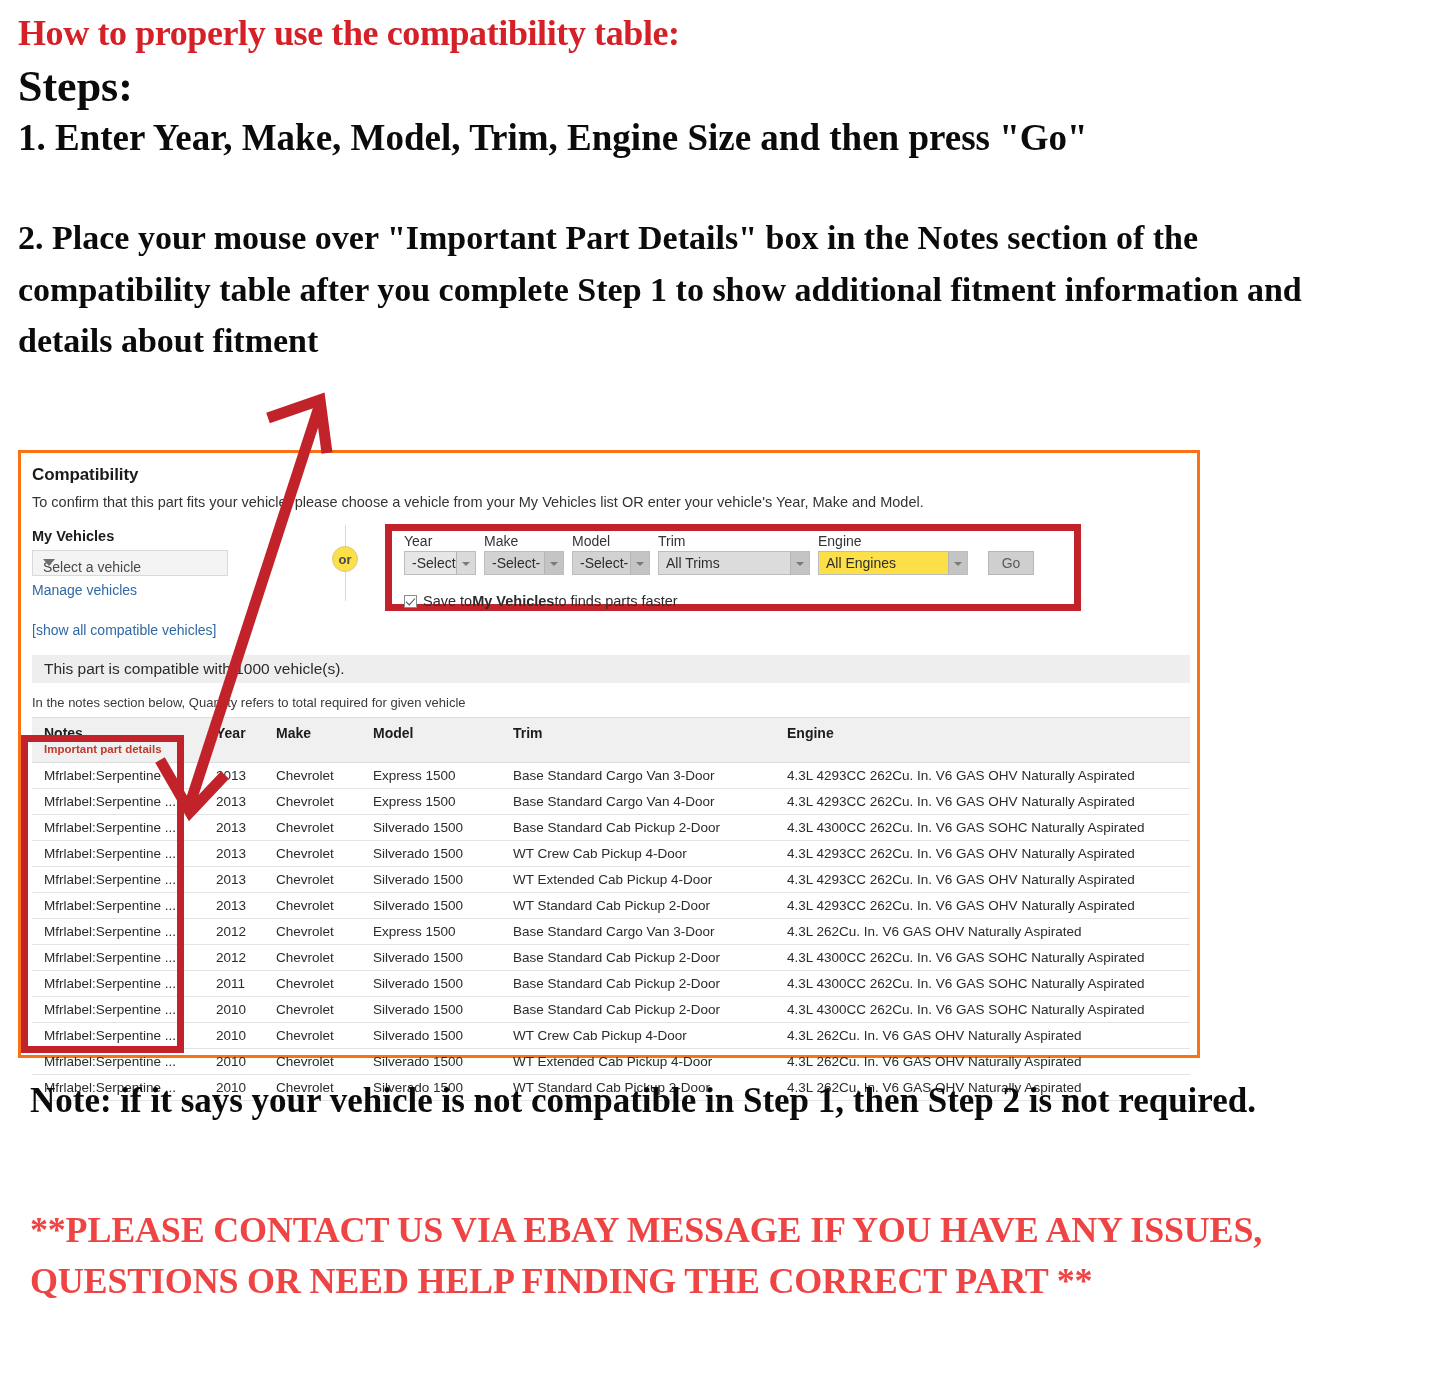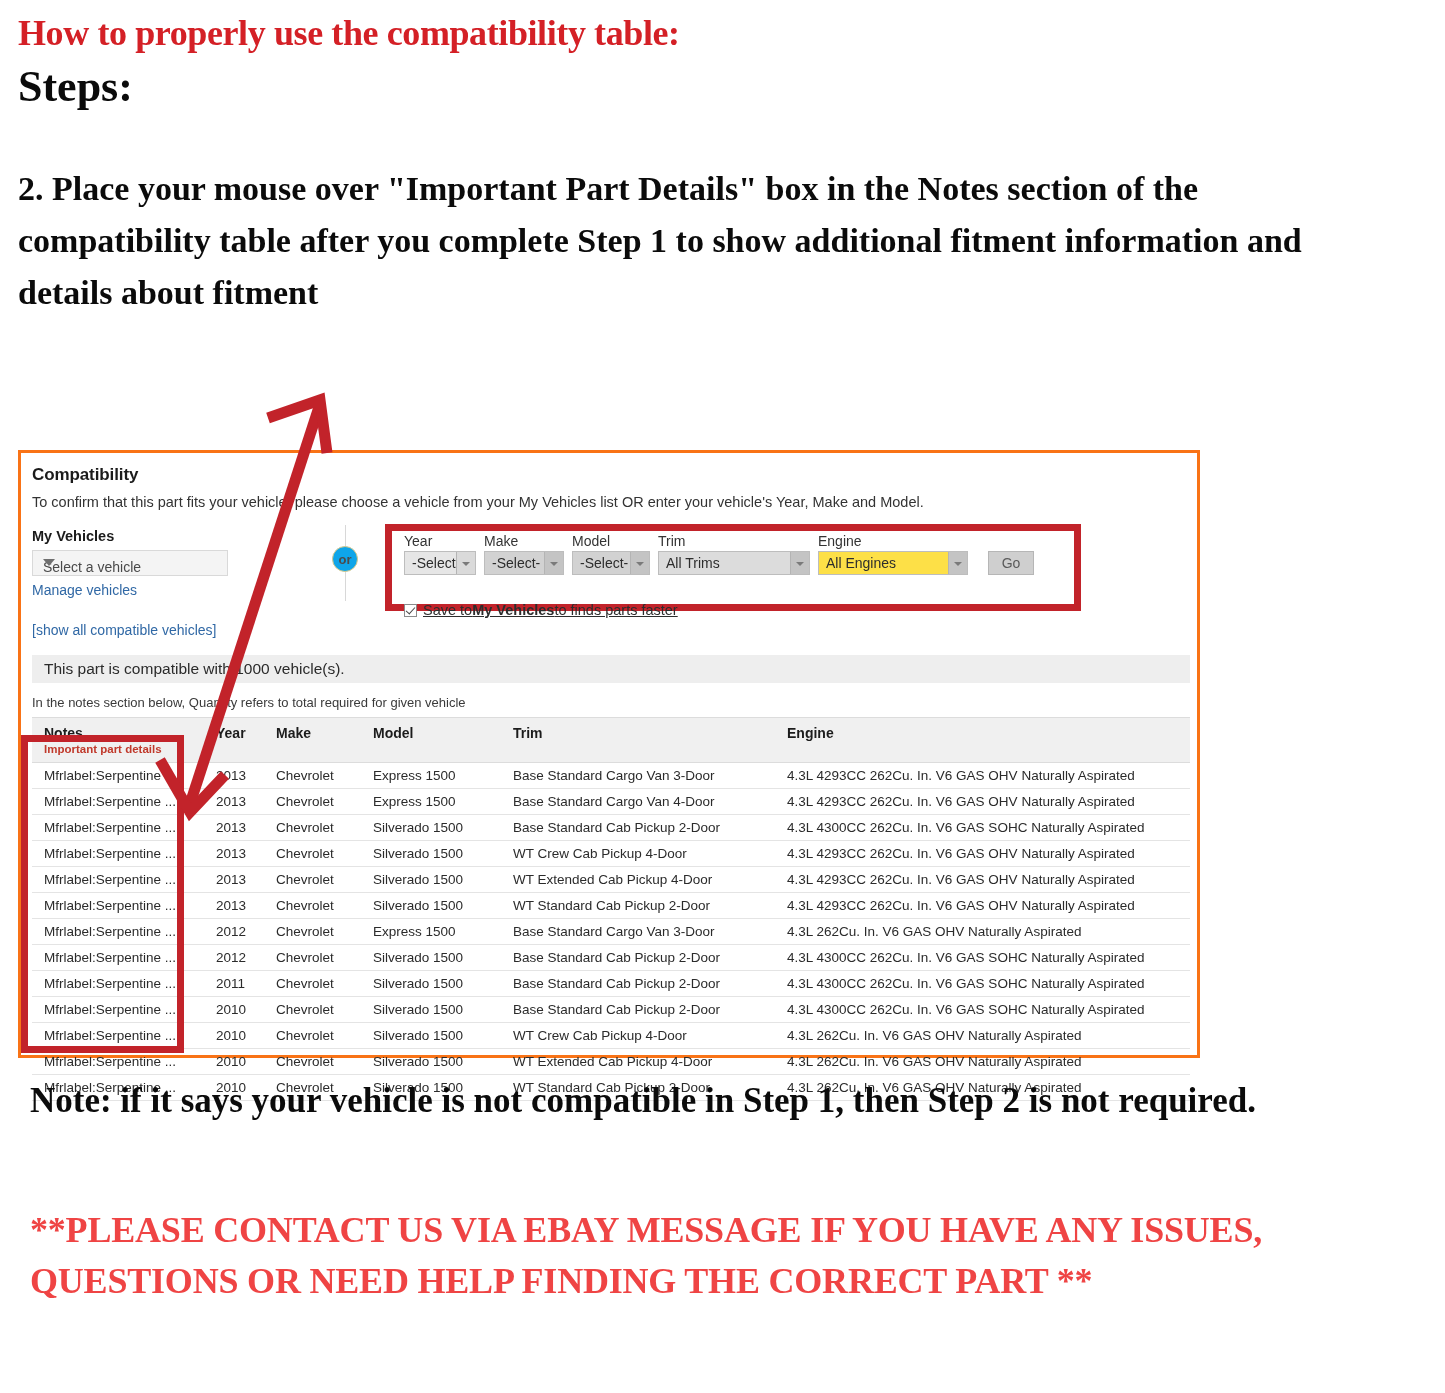--- a/index.html
+++ b/index.html
@@ -130,21 +130,21 @@
     left: 19px; top: 0;
     width: 1px; height: 76px;
     background: #d8d8d8;
   }
   .or-circle {
     position: absolute;
     left: 6px; top: 21px;
     width: 26px; height: 26px;
     border-radius: 50%;
     border: 1px solid #d9c98a;
-    background: #0ea5e9;
+    background: #fde047;
     color: #4a4a4a;
     font-size: 13px;
     font-weight: bold;
     text-align: center;
     line-height: 25px;
     box-sizing: border-box;
   }
 
   
   .finder-highlight {
@@ -214,26 +214,25 @@
     border: 1px solid #b6b6b6;
     font-size: 14px;
     color: #5a5a5a;
     text-align: center;
     line-height: 23px;
     box-sizing: border-box;
     margin-left: 12px;
     margin-bottom: 0;
   }
   .save-row {
-    margin-top: 27px;
+    margin-top: 18px;
     display: flex;
     align-items: center;
     font-size: 14.5px;
     color: #2d2d2d;
-    text-decoration: underline;
   }
   .chk {
     width: 13px; height: 13px;
     border: 1px solid #8b8b8b;
     background: #ffffff;
     position: relative;
     margin-right: 6px;
     box-sizing: border-box;
   }
   .chk::after {
@@ -358,20 +357,21 @@
     line-height: 1.42;
     letter-spacing: -0.2px;
   }
 </style>
 </head>
 <body>
 
 <div class="instructions">
   <div class="hl-title">How to properly use the compatibility table:</div>
   <div class="hl-steps">Steps:</div>
+  <div class="hl-step1">1. Enter Year, Make, Model, Trim, Engine Size and then press "Go"</div>
   <div class="hl-step2">2. Place your mouse over "Important Part Details" box in the Notes section of the compatibility table after you complete Step 1 to show additional fitment information and details about fitment</div>
 </div>
 
 <div class="compat-panel">
   <div class="compat-inner">
     <div class="compat-title">Compatibility</div>
     <div class="compat-sub">To confirm that this part fits your vehicle, please choose a vehicle from your My Vehicles list OR enter your vehicle's Year, Make and Model.</div>
 
     <div class="myveh-block">
       <div class="myveh-label">My Vehicles</div>

